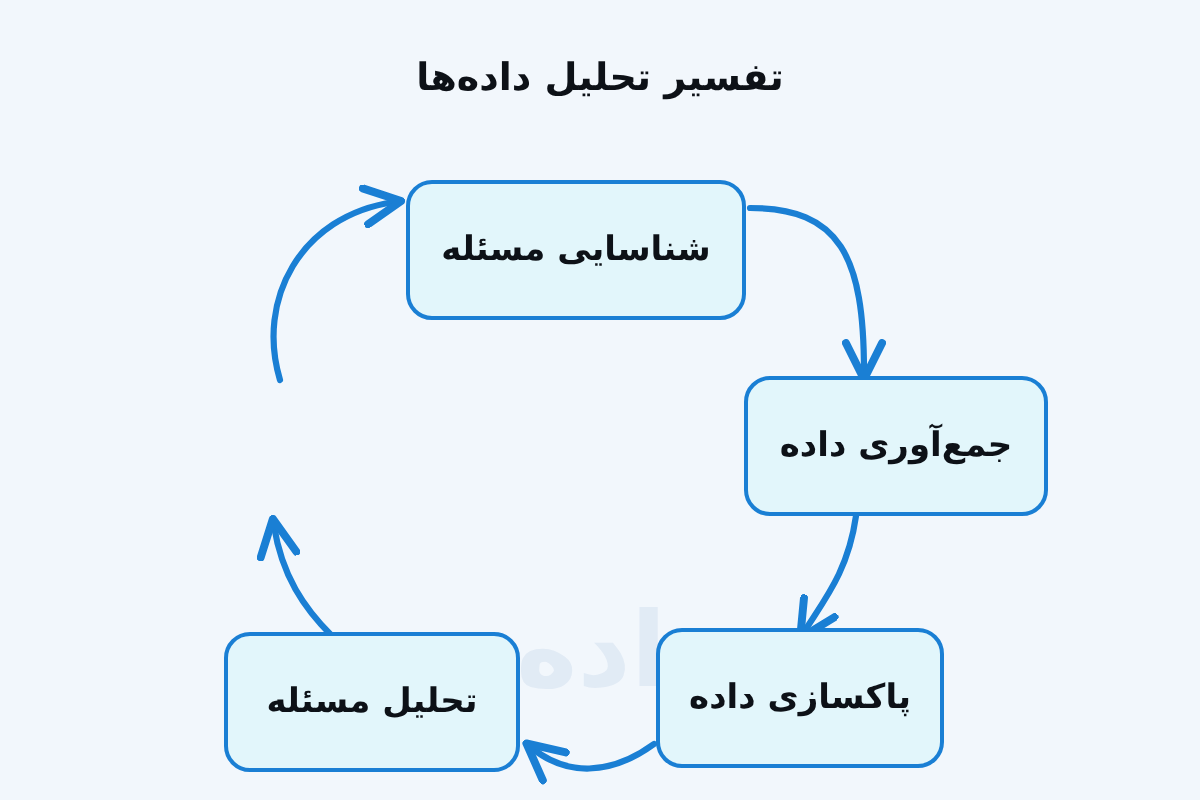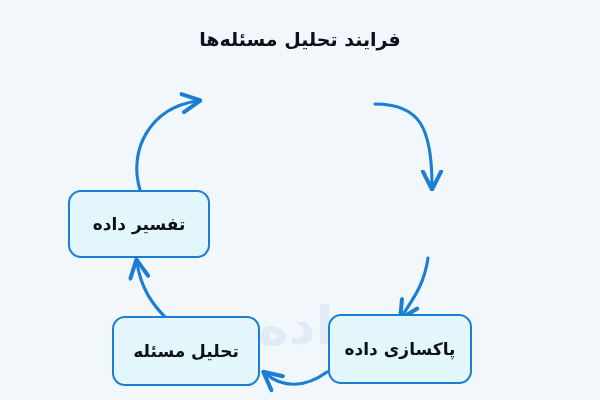--- a/index.html
+++ b/index.html
@@ -70,45 +70,48 @@
     white-space: nowrap;
   }
 </style>
 </head>
 <body>
 
 <div id="canvas">
 
   <div class="watermark" style="left:258px; top:296px;">داده</div>
 
-  <div class="title">فرایند تحلیل مسئله‌ها</div>
+  <div class="title">تفسیر تحلیل داده‌ها</div>
 
   <svg id="edges" viewBox="0 0 600 400">
     <defs>
       <marker id="ah" viewBox="0 0 12 12" refX="9" refY="6" markerWidth="7" markerHeight="7" orient="auto-start-reverse">
         <path d="M 1 1 L 11 6 L 1 11" fill="none" stroke="#1a7fd4" stroke-width="2.2" stroke-linecap="round" stroke-linejoin="round"></path>
       </marker>
     </defs>
 
     <g fill="none" stroke="#1a7fd4" stroke-width="3.1" stroke-linecap="round">
       <path d="M 140 190 C 128 150 150 108 197 101" marker-end="url(#ah)"></path>
       <path d="M 375 104 C 420 104 432 128 432 186" marker-end="url(#ah)"></path>
       <path d="M 428 258 C 424 286 412 300 402 316" marker-end="url(#ah)"></path>
       <path d="M 327 372 C 305 388 283 388 266 374" marker-end="url(#ah)"></path>
       <path d="M 166 318 C 152 304 141 288 137 263" marker-end="url(#ah)"></path>
     </g>
   </svg>
 
+  <div class="node" style="left:203px; top:90px; width:170px; height:70px;">
+    <span class="node-label">شناسایی مسئله</span>
+  </div>
 
+  <div class="node" style="left:372px; top:188px; width:152px; height:70px;">
+    <span class="node-label">جمع‌آوری داده</span>
+  </div>
 
   <div class="node" style="left:328px; top:314px; width:144px; height:70px;">
     <span class="node-label">پاکسازی داده</span>
   </div>
 
   <div class="node" style="left:112px; top:316px; width:148px; height:70px;">
     <span class="node-label">تحلیل مسئله</span>
   </div>
 
-  <div class="node" style="left:68px; top:190px; width:142px; height:68px;">
-    <span class="node-label">تفسیر داده</span>
-  </div>
 
 </div>
 
 </body></html>

